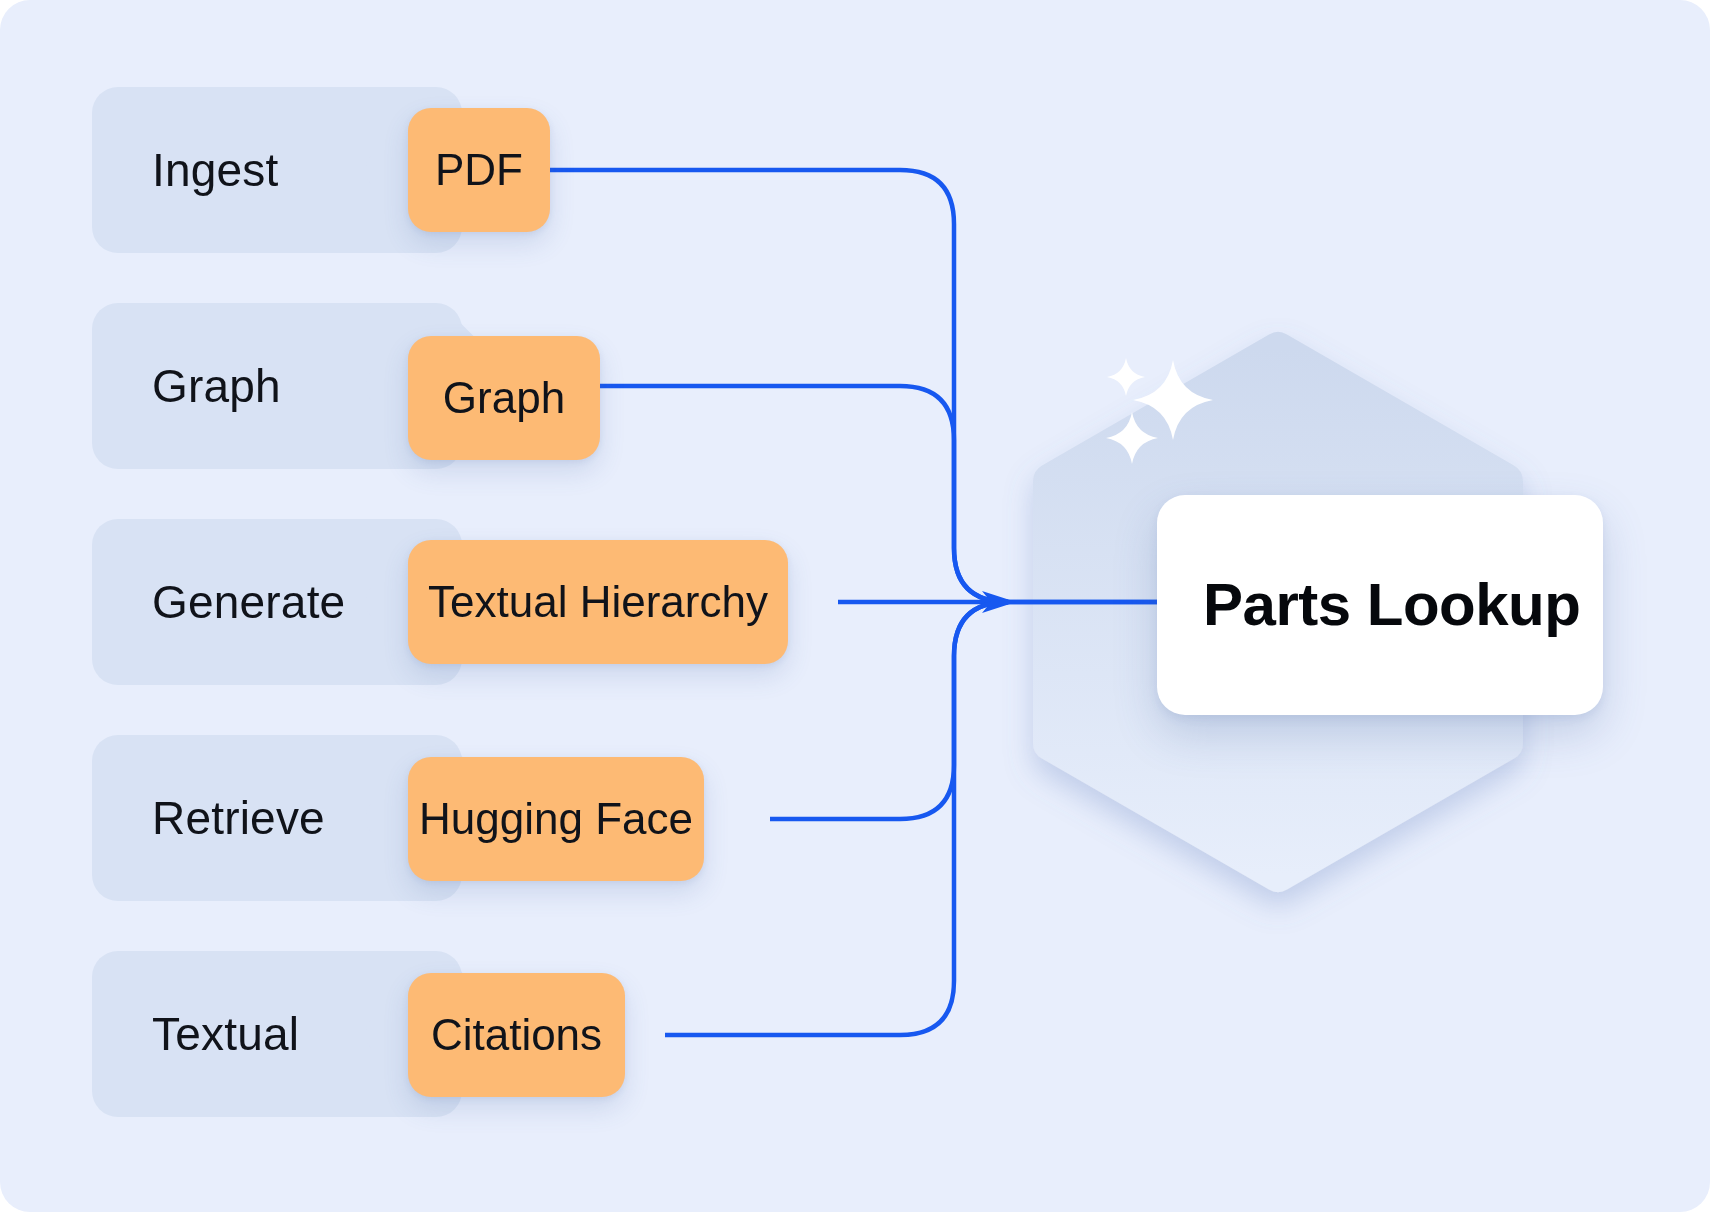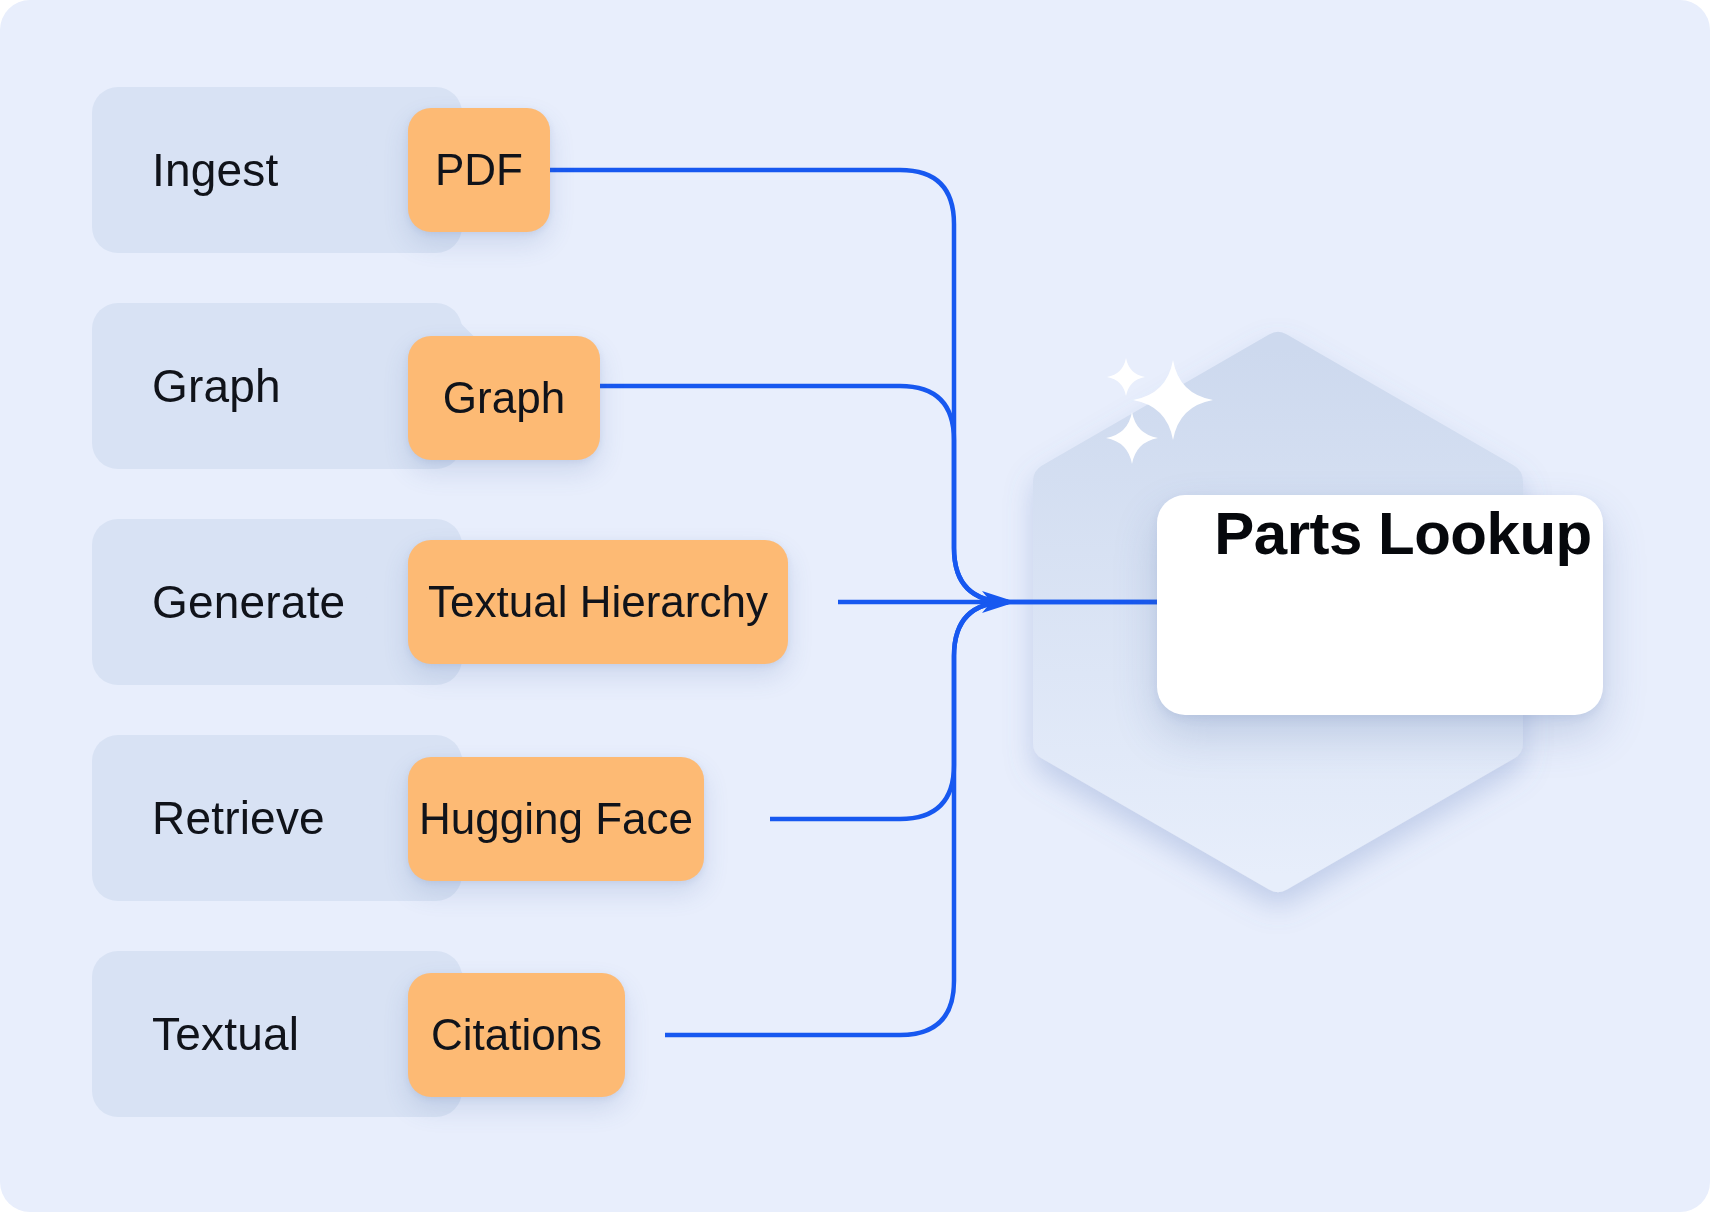--- a/index.html
+++ b/index.html
@@ -38,21 +38,21 @@
   .c1{top:108px;width:142px}
   .c2{top:336px;width:192px}
   .c3{top:540px;width:380px}
   .c4{top:757px;width:296px}
   .c5{top:973px;width:217px}
   
   .target-card{
     position:absolute;left:1157px;top:495px;width:446px;height:220px;
     background:#ffffff;border-radius:28px;z-index:4;
     box-shadow:0 20px 44px rgba(70,100,160,.22),0 4px 10px rgba(70,100,160,.10);
-    display:flex;flex-direction:row;justify-content:center;
+    display:flex;flex-direction:column;justify-content:center;
     padding-left:46px;box-sizing:border-box;
   }
   .target-card .line{
     font-size:60px;font-weight:700;line-height:78px;color:var(--title,#06080c);
     letter-spacing:-0.5px;white-space:nowrap;
   }
 </style>
 </head>
 <body style="--panel: #e8eefc; --tag: #d8e2f4; --text: #10131a; --title: #06080c; background: rgb(255, 255, 255);">
 

